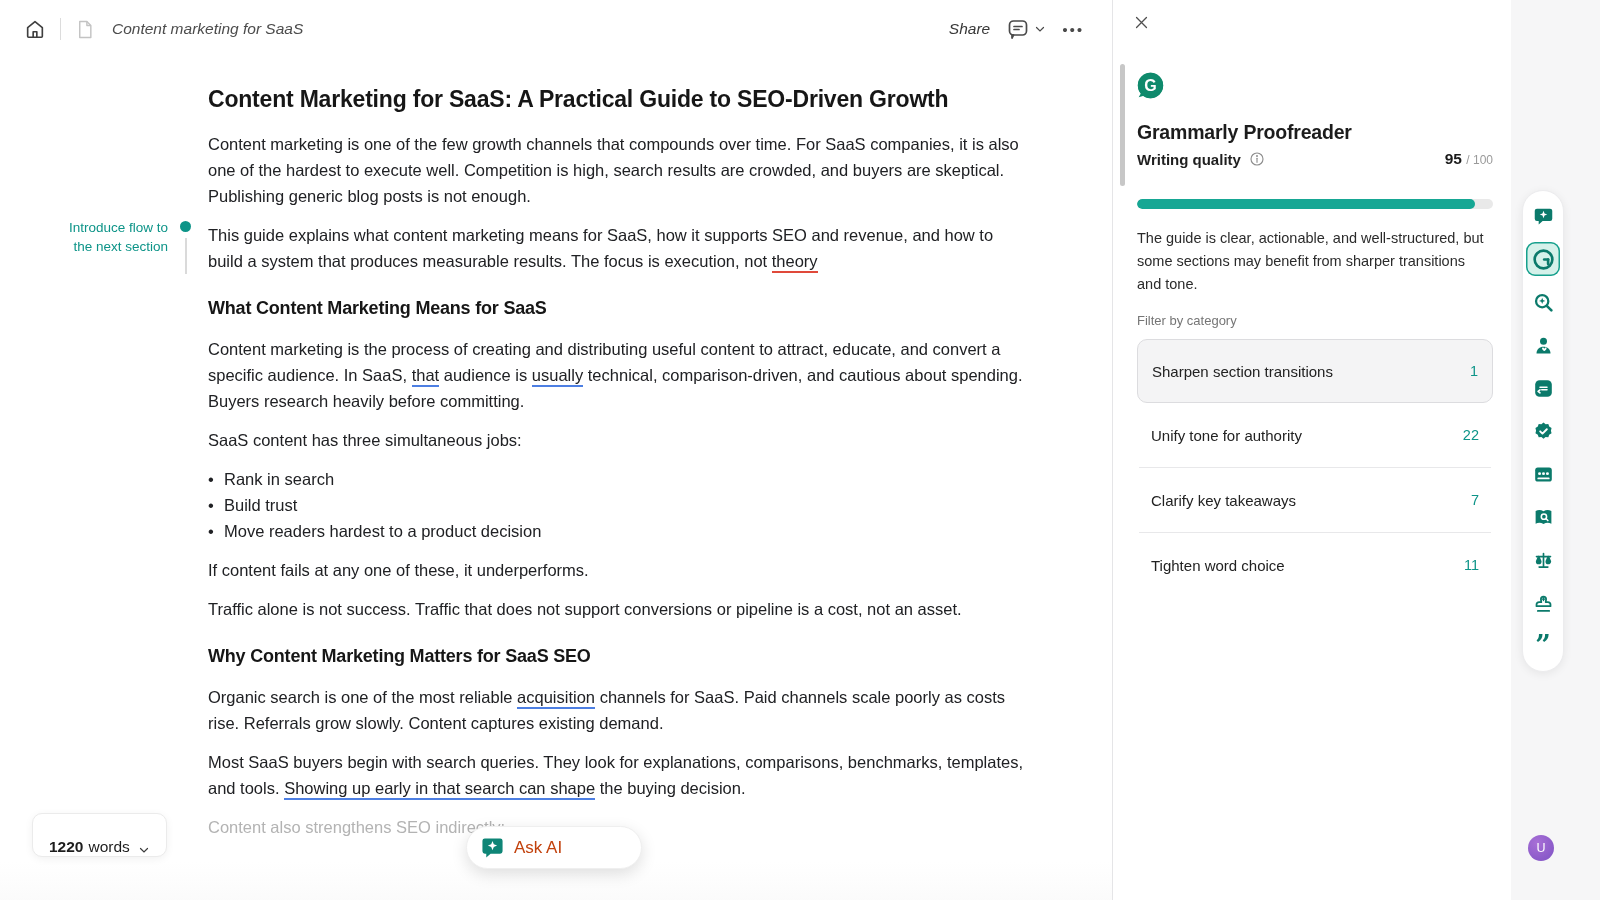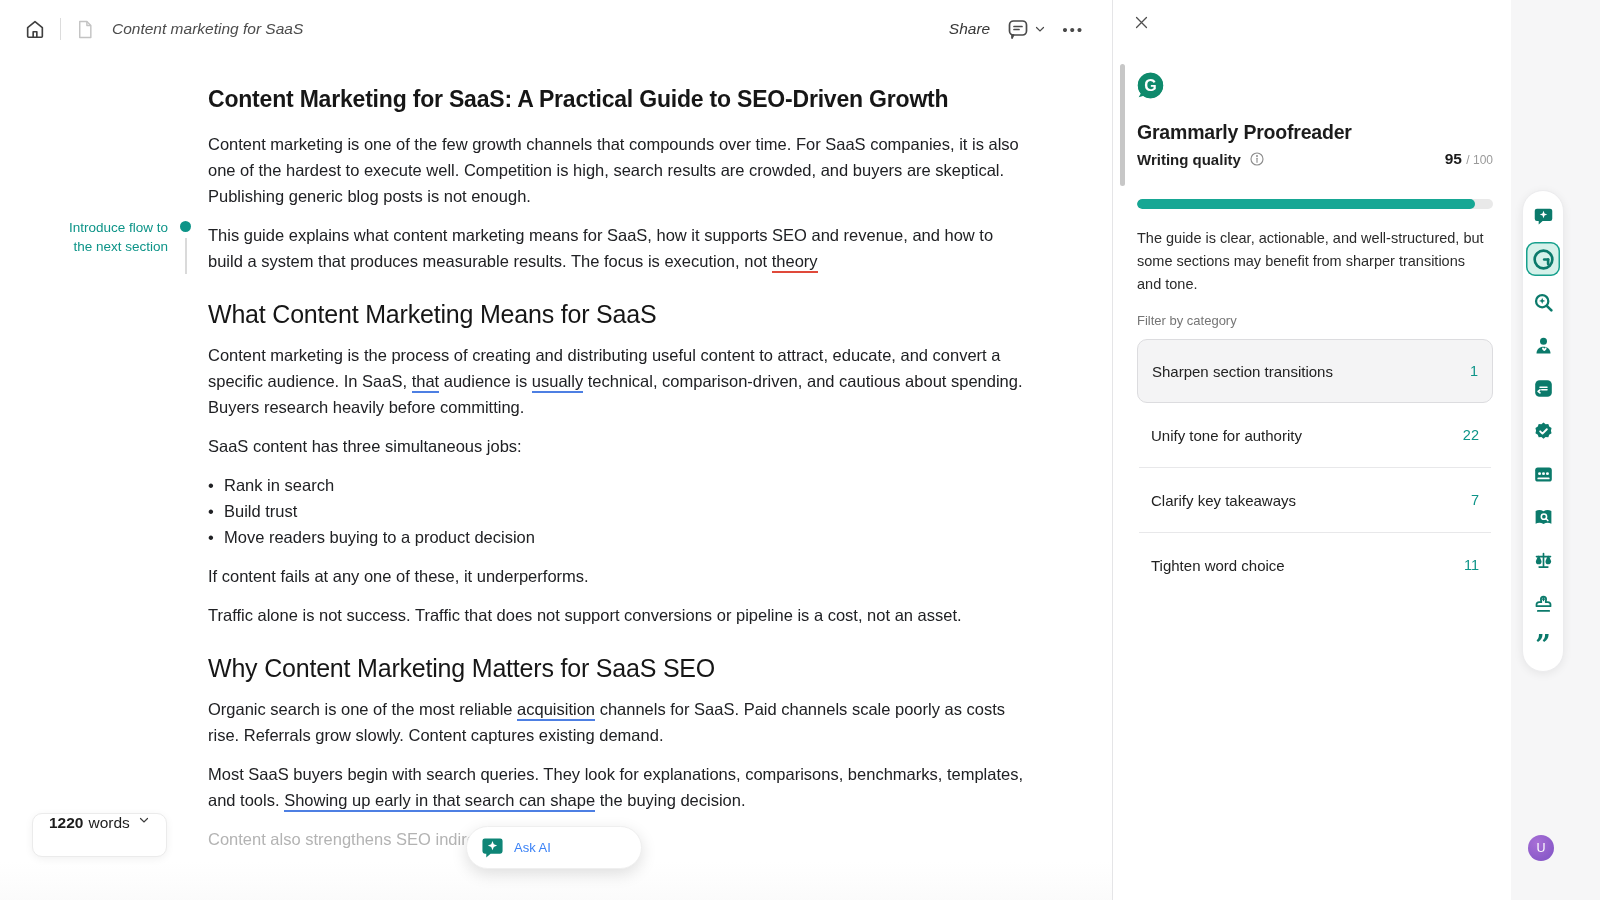--- a/index.html
+++ b/index.html
@@ -14,48 +14,48 @@
   .tb-divider { width:1px; height:22px; background:#dcdcdc; }
   .tb-title { font-size:15.5px; color:#4c4c4c; margin-left:4px; }
   .tb-spacer { flex:1; }
   .tb-right { display:flex; align-items:center; gap:16px; }
   .tb-share { font-size:15.5px; color:#383838; cursor:pointer; }
   .tb-iconbtn { display:flex; align-items:center; gap:4px; cursor:pointer; }
   .tb-dots { font-size:15px; color:#4a4a4a; letter-spacing:2px; cursor:pointer; }
 
   .doc-content { position:absolute; left:208px; top:84px; width:818px; color:#202124; }
   .doc-content h1 { font-size:23px; line-height:30px; font-weight:700; color:#161616; margin-bottom:17px; letter-spacing:-0.2px; }
-  .doc-content h2 { font-size:25px; line-height:26px; font-weight:400; color:#161616; margin-top:27px; margin-bottom:15px; letter-spacing:-0.2px; }
+  .doc-content h2 { font-size:18px; line-height:26px; font-weight:700; color:#161616; margin-top:21px; margin-bottom:15px; letter-spacing:-0.2px; }
   .doc-content p { font-size:16.5px; line-height:26px; margin-bottom:13px; }
   .doc-content ul { list-style:none; margin-bottom:13px; }
   .doc-content li { font-size:16.5px; line-height:26px; padding-left:16px; position:relative; }
   .doc-content li::before { content:"•"; position:absolute; left:0; top:0; }
   .u-blue { border-bottom:2px solid #4d7fe3; padding-bottom:1px; cursor:pointer; }
   .u-red { border-bottom:2px solid #e0493a; padding-bottom:1px; cursor:pointer; }
   .p-muted { color:#b3b3b3; }
   .doc-fade { position:absolute; left:0; bottom:0; width:1112px; height:38px;
     background:linear-gradient(to bottom, rgba(255,255,255,0), rgba(250,250,250,0.9)); pointer-events:none; }
 
   
   .margin-note { position:absolute; left:56px; top:218px; width:112px; text-align:right;
     font-size:13.5px; line-height:19px; color:#0d9488; cursor:pointer; }
   .note-dot { position:absolute; left:180px; top:221px; width:11px; height:11px; border-radius:50%; background:#0d9488; cursor:pointer; }
   .note-line { position:absolute; left:185px; top:238px; width:2px; height:36px; background:#dadada; }
 
   
-  .words-pill { position:absolute; left:32px; top:813px; height:44px; padding:0 16px; display:flex; align-items:flex-start; gap:8px;
+  .words-pill { position:absolute; left:32px; top:813px; height:44px; padding:0 16px; display:flex; align-items:flex-end; gap:8px;
     background:#fff; border:1px solid #ebebeb; border-radius:10px; box-shadow:0 2px 8px rgba(0,0,0,0.06); cursor:pointer; }
   .words-count { font-size:15.5px; font-weight:700; color:#1d1d1d; }
   .words-unit { font-size:15.5px; color:#1d1d1d; margin-left:-3px; }
 
   
   .askai { position:absolute; left:466px; top:826px; width:176px; height:43px; border-radius:22px;
     background:#fff; border:1px solid #efefef; box-shadow:0 5px 16px rgba(0,0,0,0.13);
     display:flex; align-items:center; padding:0 14px; gap:10px; cursor:text; }
-  .askai-label { font-size:13px; color:#3b82f6; }
+  .askai-label { font-size:17px; color:#c2410c; }
 
   
   .panel { position:absolute; left:1112px; top:0; width:398px; height:900px; background:#fff; border-left:1px solid #e5e5e7; }
   .panel-thumb { position:absolute; left:7px; top:64px; width:5px; height:122px; background:#c7c7c7; border-radius:3px; cursor:grab; }
   .panel-close { position:absolute; left:16px; top:13px; width:24px; height:24px; color:#555; font-size:19px; line-height:24px; text-align:center; cursor:pointer; }
   .panel-inner { position:absolute; left:24px; top:0; width:356px; }
   .g-logo { position:absolute; top:72px; width:27px; height:27px; }
   .panel-title { position:absolute; top:121px; font-size:19.5px; font-weight:700; color:#1c1c1c; letter-spacing:-0.2px; }
   .quality-row { position:absolute; top:150px; width:356px; display:flex; align-items:center; }
   .quality-label { font-size:15px; font-weight:700; color:#1f1f1f; margin-right:8px; }
@@ -135,21 +135,21 @@
     <div class="doc-content" id="doc-body">
         <h1>Content Marketing for SaaS: A Practical Guide to SEO-Driven Growth</h1>
         <p><span>Content marketing is one of the few growth channels that compounds over time. For SaaS companies, it is also one of the hardest to execute well. Competition is high, search results are crowded, and buyers are skeptical. Publishing generic blog posts is not enough.</span></p>
         <p><span>This guide explains what content marketing means for SaaS, how it supports SEO and revenue, and how to build a system that produces measurable results. The focus is execution, not </span><span class="u-red">theory</span></p>
         <h2>What Content Marketing Means for SaaS</h2>
         <p><span>Content marketing is the process of creating and distributing useful content to attract, educate, and convert a specific audience. In SaaS, </span><span class="u-blue">that</span><span> audience is </span><span class="u-blue">usually</span><span> technical, comparison-driven, and cautious about spending. Buyers research heavily before committing.</span></p>
         <p><span>SaaS content has three simultaneous jobs:</span></p>
         <ul>
           <li>Rank in search</li>
           <li>Build trust</li>
-          <li>Move readers buying to a product decision</li>
+          <li>Move readers hardest to a product decision</li>
         </ul>
         <p><span>If content fails at any one of these, it underperforms.</span></p>
         <p><span>Traffic alone is not success. Traffic that does not support conversions or pipeline is a cost, not an asset.</span></p>
         <h2>Why Content Marketing Matters for SaaS SEO</h2>
         <p><span>Organic search is one of the most reliable </span><span class="u-blue">acquisition</span><span> channels for SaaS. Paid channels scale poorly as costs rise. Referrals grow slowly. Content captures existing demand.</span></p>
         <p><span>Most SaaS buyers begin with search queries. They look for explanations, comparisons, benchmarks, templates, and tools. </span><span class="u-blue">Showing up early in that search can shape</span><span> the buying decision.</span></p>
         <p class="p-muted"><span>Content also strengthens SEO indirectly:</span></p>
       </div>
 
     <div class="doc-fade"></div>

